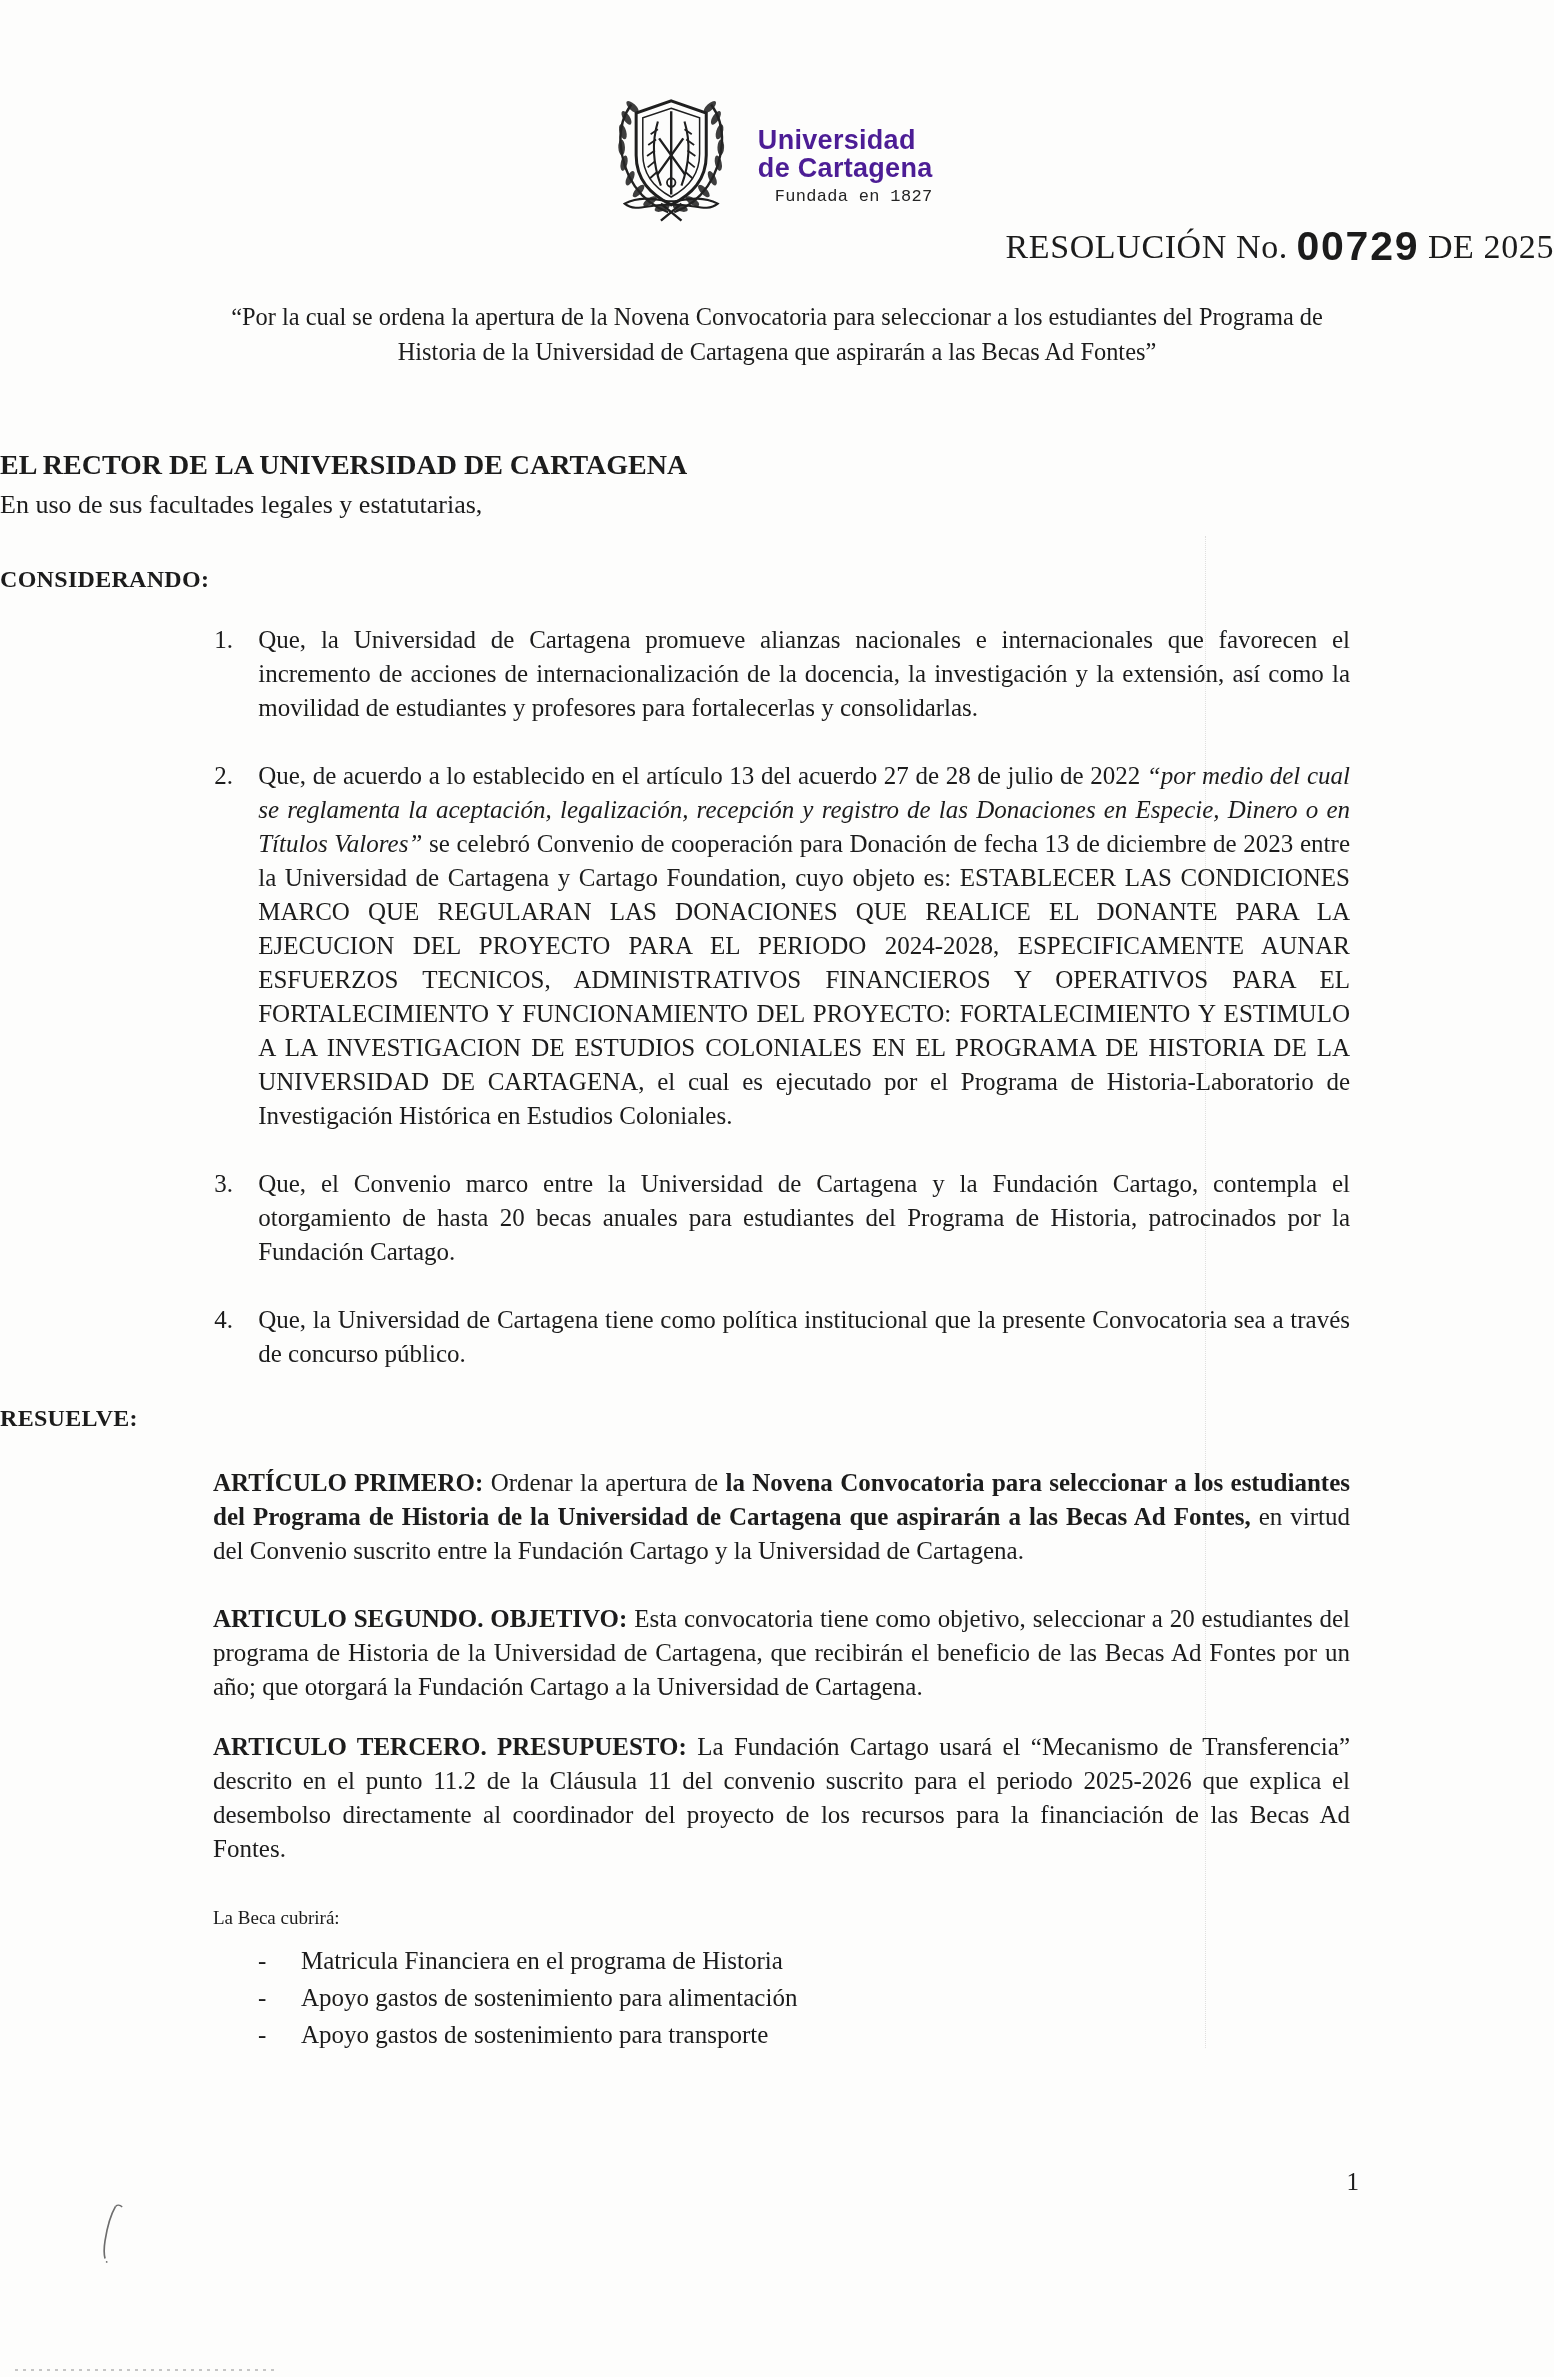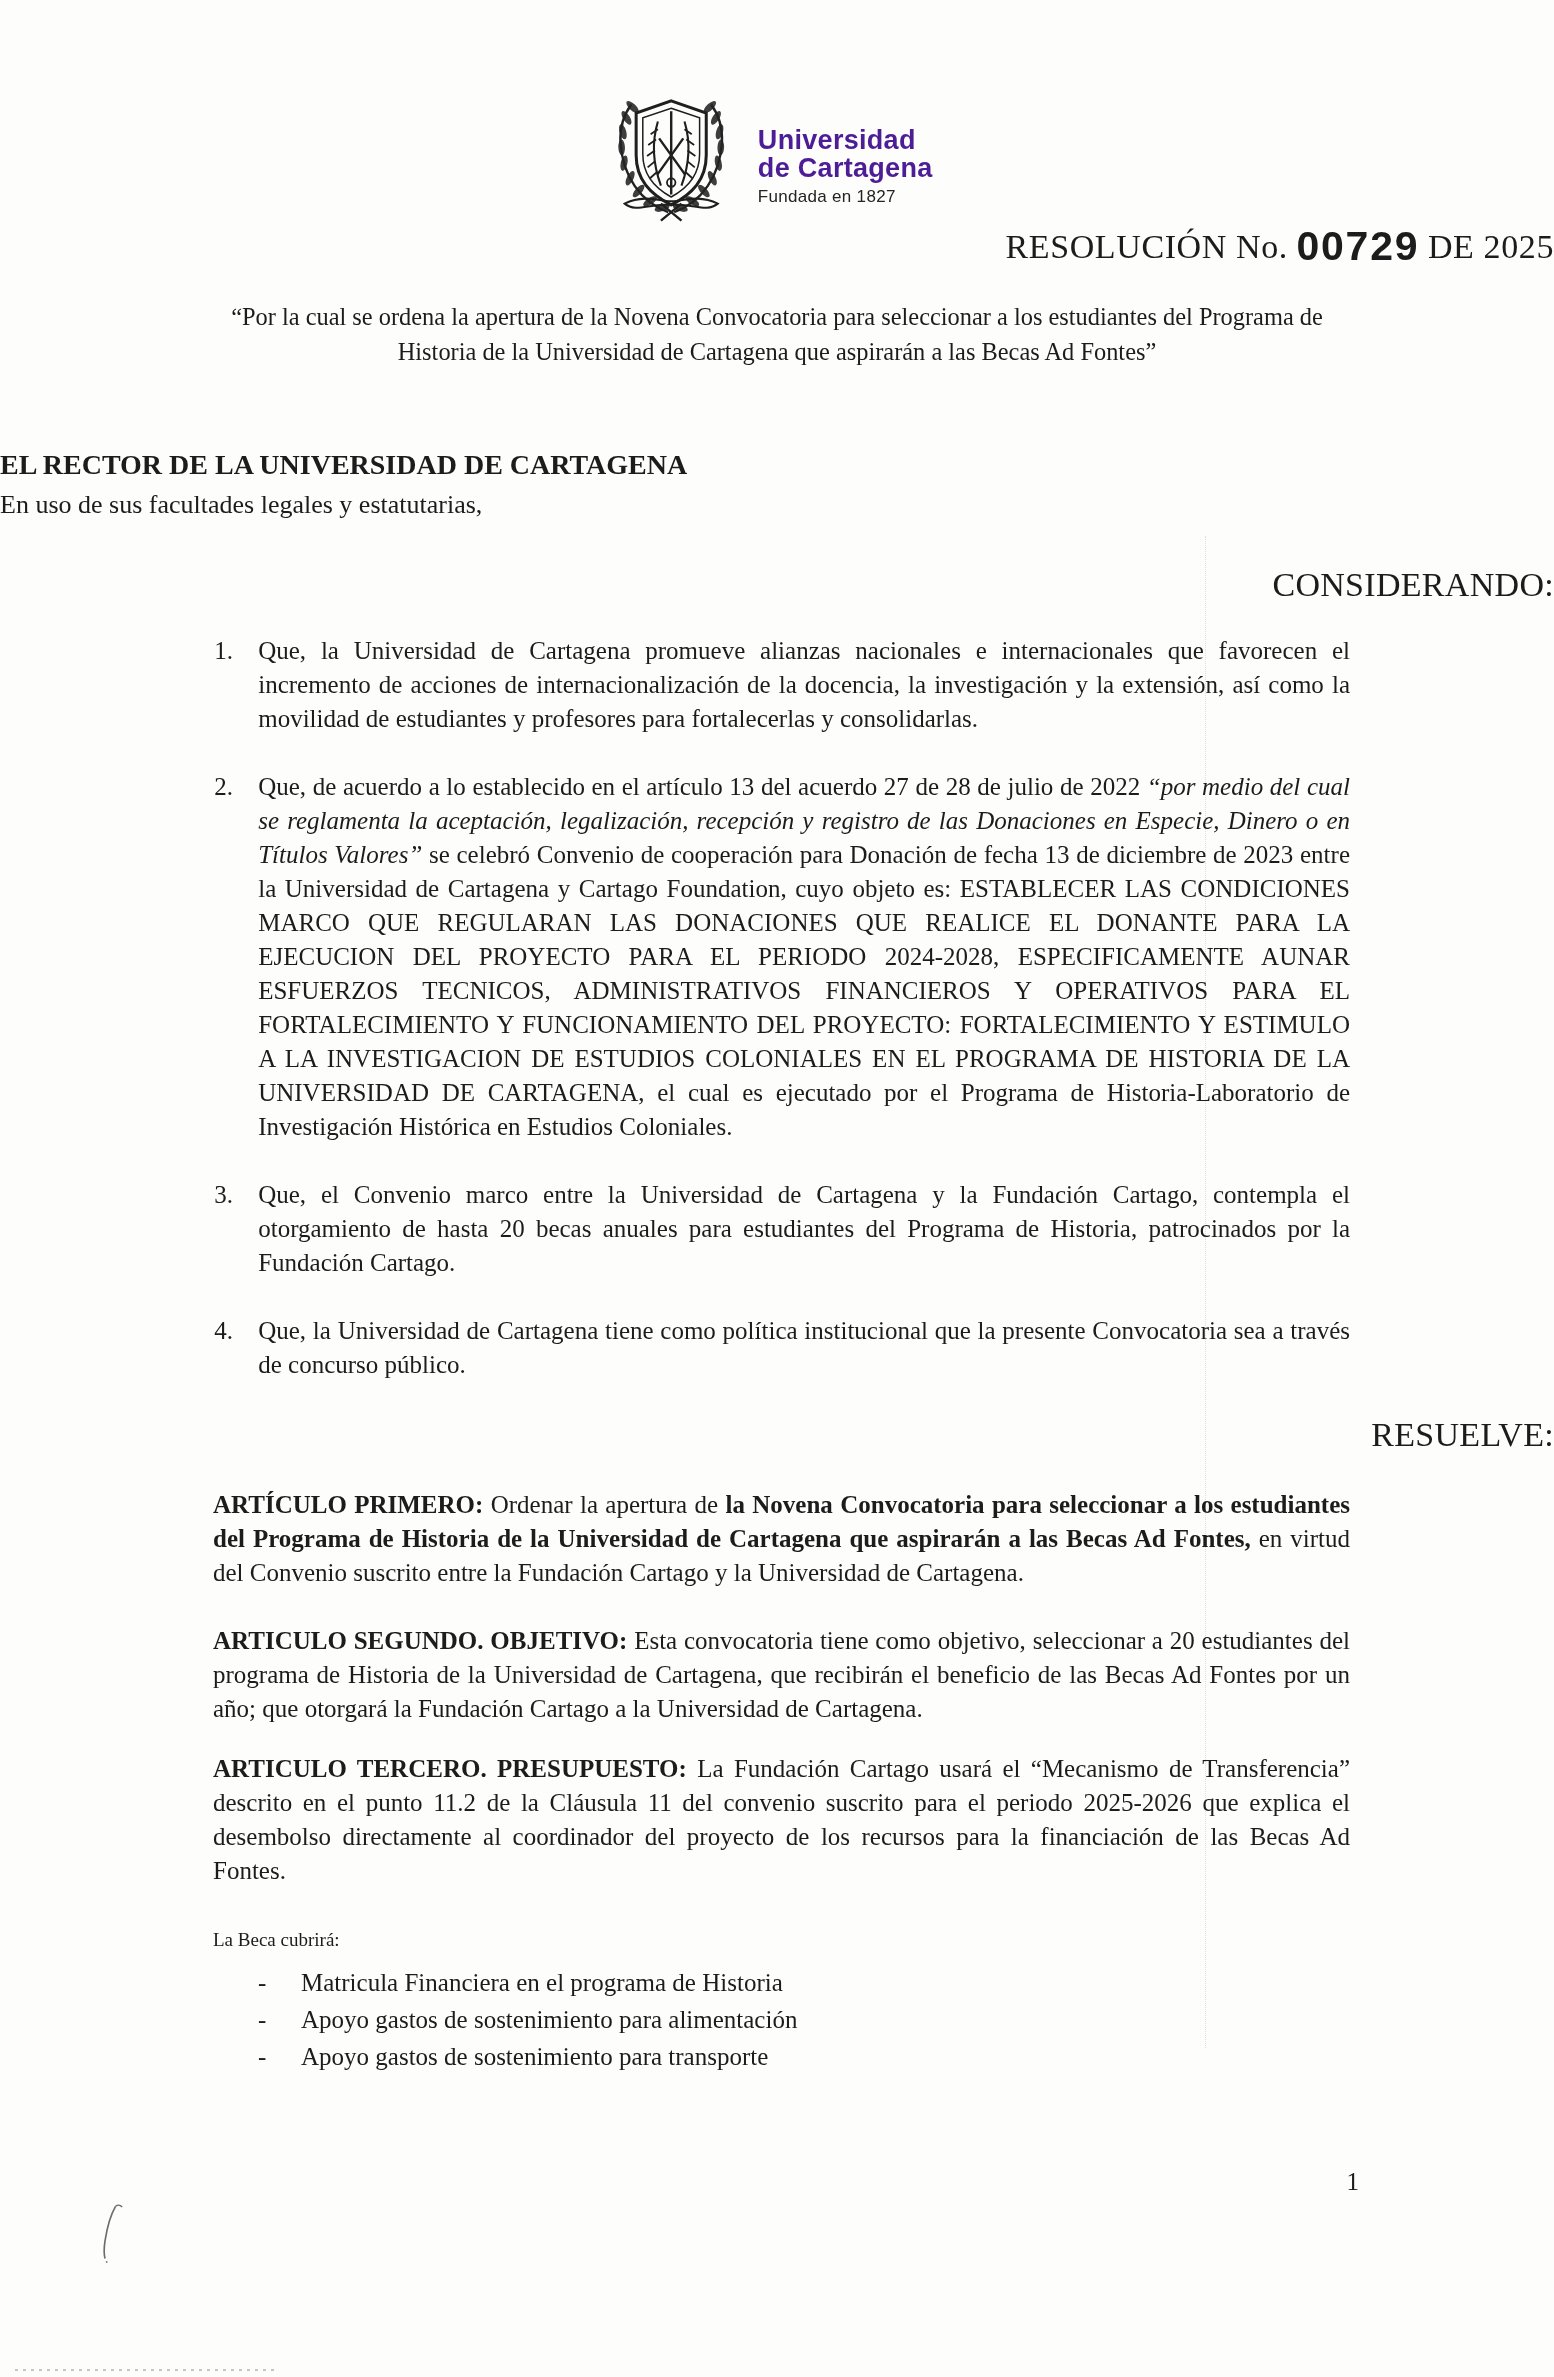--- a/index.html
+++ b/index.html
@@ -20,41 +20,42 @@
     transform:translateX(-7.3px);
   }
   .crest { width:129px; height:139px; }
   .logo-text { display:flex; flex-direction:column; transform:translateY(13.4px); }
   .uni-line {
     font-family:"Liberation Sans","DejaVu Sans",sans-serif;
     font-weight:bold; font-size:27px; line-height:28px; color:#4c1d95;
     letter-spacing:0.3px;
   }
   .founded {
-    font-family:Liberation Sans, sans-serif;
+    font-family:Liberation Mono, monospace;
     font-size:17px; line-height:21px; margin-top:4.9px; color:#242424;
     letter-spacing:0.3px;
+    margin-left:17px;
   }
   
   .title { text-align:right; white-space:nowrap;padding-left:40px; }
   .t-serif { font-size:34px; letter-spacing:0.6px; }
   .t-num {
     font-family:"Liberation Sans","DejaVu Sans",sans-serif;
     font-weight:bold; font-size:41px; letter-spacing:1.8px;
     vertical-align:-2.4px; padding:0 6.1px;
   }
   
   .subtitle {
     margin:29px auto 0 auto; width:1122px;
     text-align:center; font-size:24.4px; line-height:35px;
   }
   
   .rector { margin-top:80px; text-align:left; font-weight:bold; font-size:28px; }
   .facultades { margin-top:8.5px; text-align:left; font-size:26px; }
-  .h-bold { text-align:right; font-weight:normal; font-size:34px; letter-spacing:0.3px; }
+  .h-bold { text-align:left; font-weight:bold; font-size:24px; letter-spacing:0.3px; }
   .considerando-h { margin-top:46px; }
   .resuelve-h { margin-top:0; }
   
   .content { padding:0 204px 0 213px; }
   .c-items { margin-top:30.5px; }
   .c-item { display:flex; margin-bottom:34px; font-size:25px; line-height:34px; }
   .c-num { flex:none; width:44px; padding-left:1.2px; }
   .c-body { flex:1; text-align:justify; }
   .article { margin-top:34px; font-size:25px; line-height:34px; text-align:justify; }
   .article.tercero { margin-top:25.6px; }

